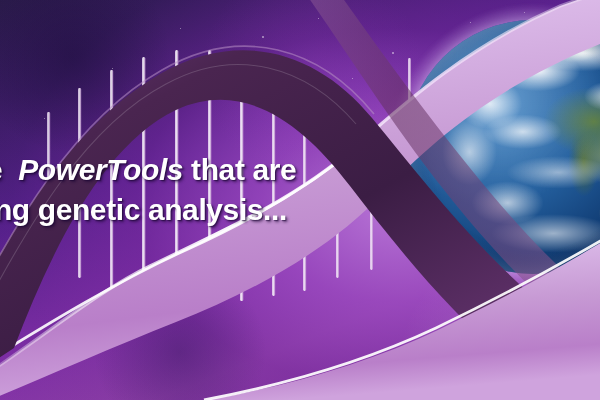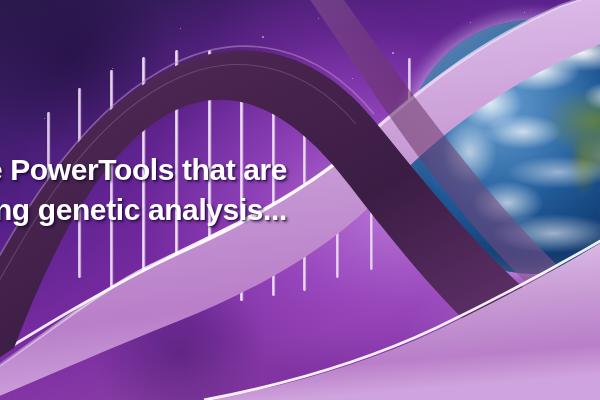--- a/index.html
+++ b/index.html
@@ -144,21 +144,23 @@
     font-size: 30px;
     line-height: 40px;
     letter-spacing: -0.4px;
     white-space: nowrap;
     text-shadow:
        2px 2px 3px rgba(28,6,52,0.62),
        1px 1px 1px rgba(28,6,52,0.55);
   }
   .headline .line { display: block; }
   .headline .brand {
+    font-style: italic;
     font-weight: bold;
+    margin-left: 8px;
   }
 </style>
 </head>
 <body>
 
 <div id="banner">
 
   <div class="bg-base"></div>
   <div class="bg-mottle"></div>
   <div class="stars" id="starfield">

